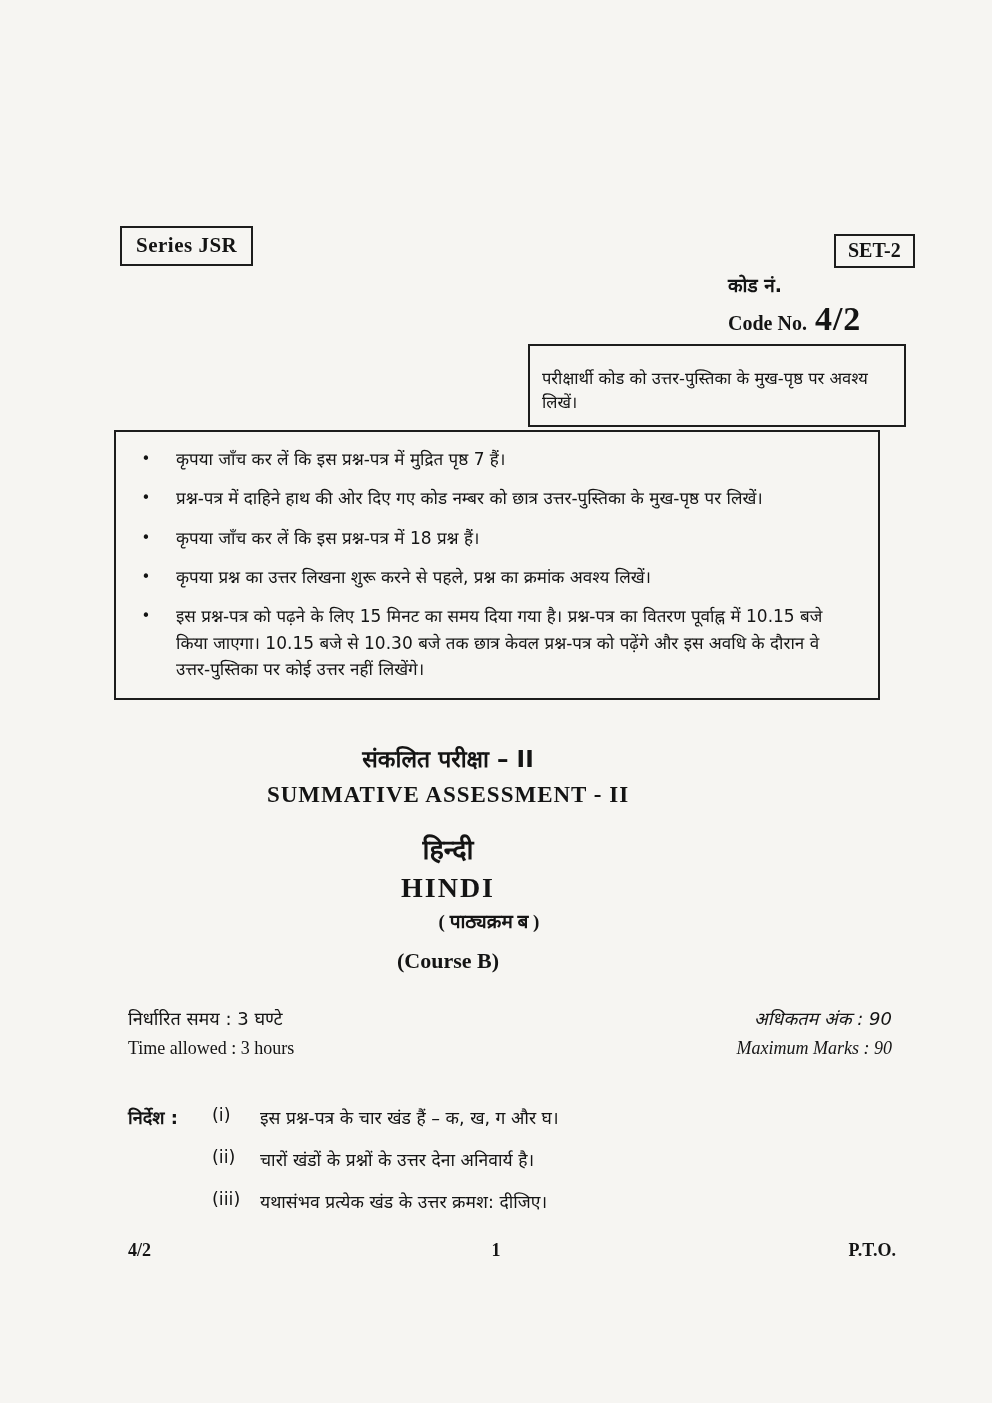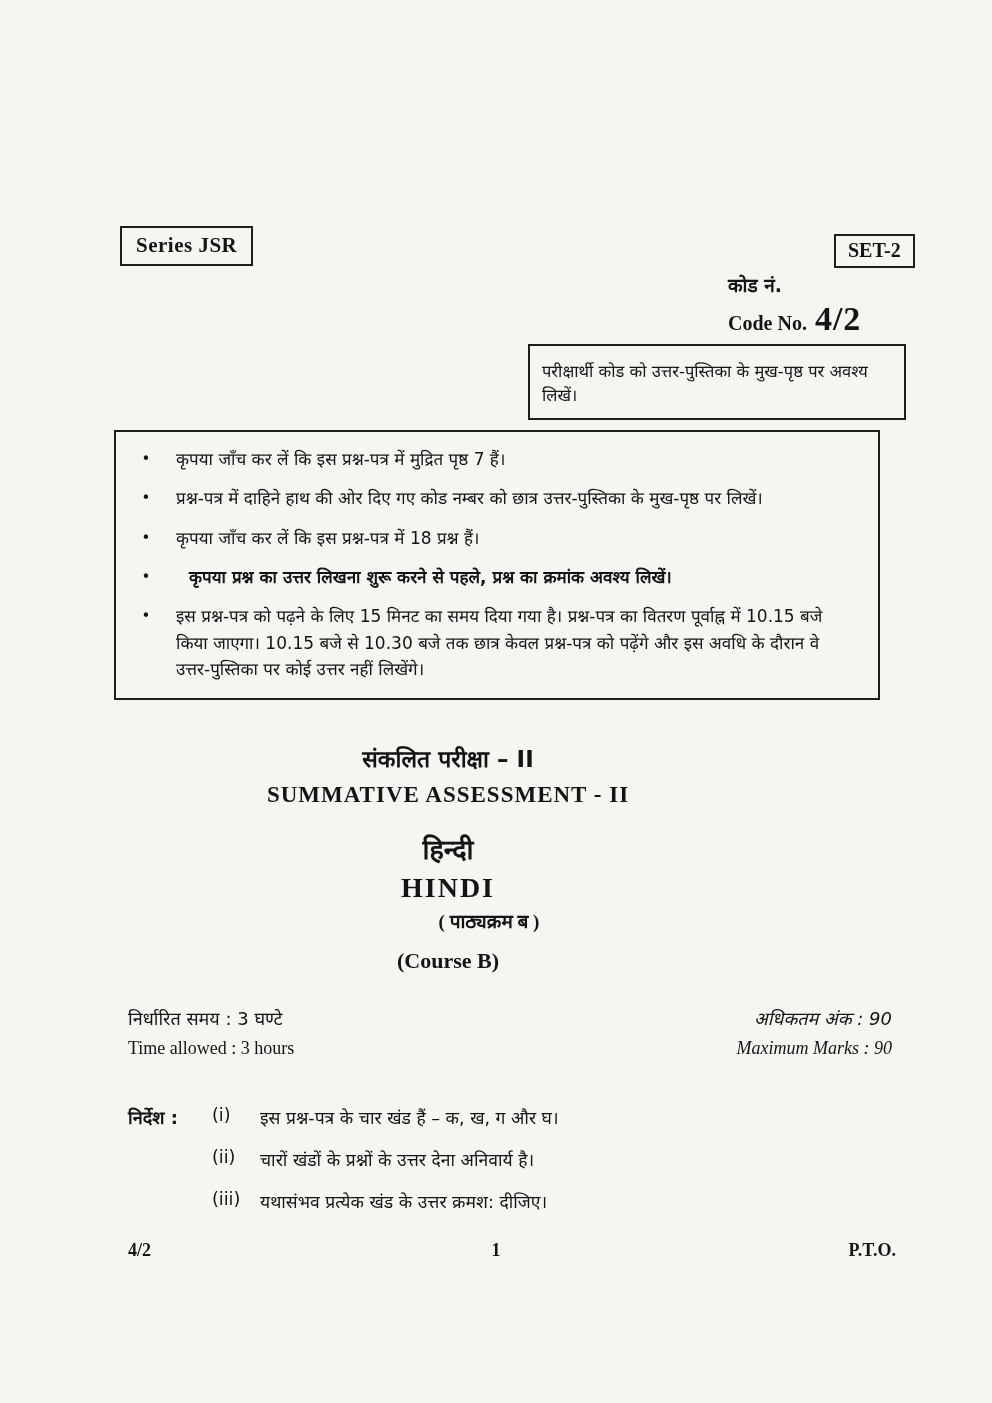--- a/index.html
+++ b/index.html
@@ -61,21 +61,21 @@
     font-weight: bold;
     margin-left: 8px;
     letter-spacing: 1px;
   }
   .candidate-box {
     position: absolute;
     left: 528px;
     top: 344px;
     width: 352px;
     border: 2px solid #1d1d1d;
-    padding: 14px 10px 10px 12px;
+    padding: 21px 10px 10px 12px;
     font-size: 16.5px;
     line-height: 1.45;
     font-family: "DejaVu Sans", "Liberation Serif", sans-serif;
   }
   .instructions-box {
     position: absolute;
     left: 114px;
     top: 430px;
     width: 766px;
     border: 2px solid #1d1d1d;
@@ -95,21 +95,21 @@
     width: 60px;
     flex: 0 0 60px;
     text-align: center;
     font-size: 15px;
     padding-top: 2px;
   }
   .instr-text {
     flex: 1;
     padding-right: 14px;
   }
-  .instr-bold { font-weight: bold; margin-left: 13px; }
+  .instr-bold { font-weight: normal; }
   .center-title {
     position: absolute;
     left: 0;
     width: 896px;
     text-align: center;
   }
   .t-exam-hi   { top: 742px; font-size: 23px; font-weight: bold; font-family: "DejaVu Sans", serif; }
   .t-exam-en   { top: 782px; font-size: 23px; font-weight: bold; letter-spacing: 1px; }
   .t-subj-hi   { top: 830px; font-size: 27px; font-weight: bold; font-family: "DejaVu Sans", serif; }
   .t-subj-en   { top: 872px; font-size: 28px; font-weight: bold; letter-spacing: 2px; }

